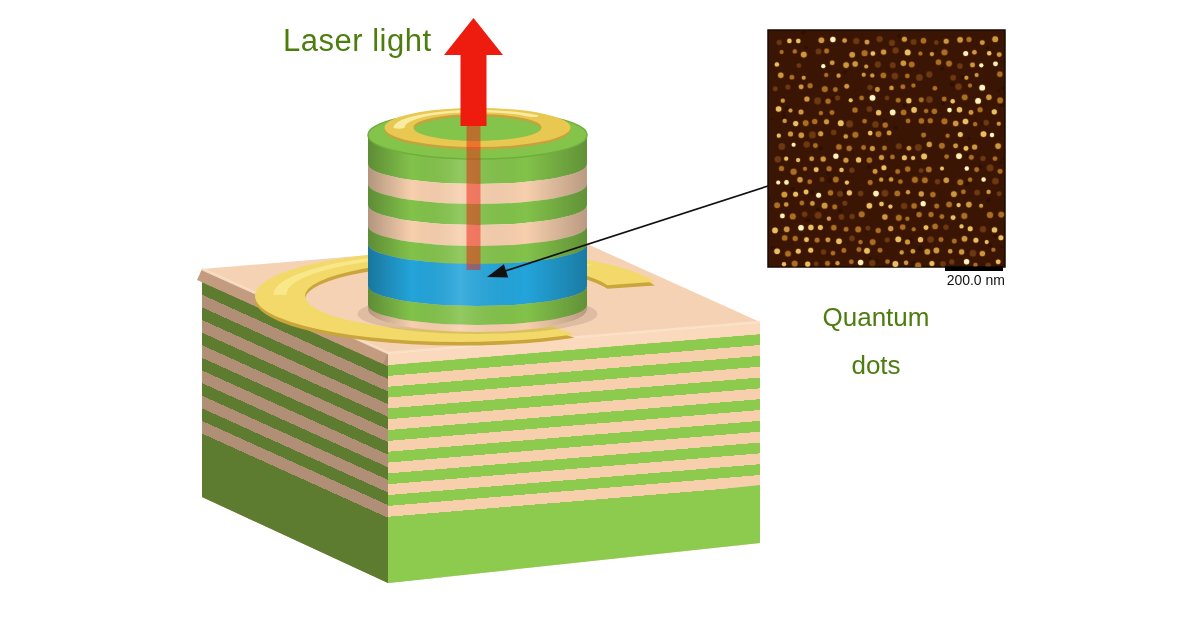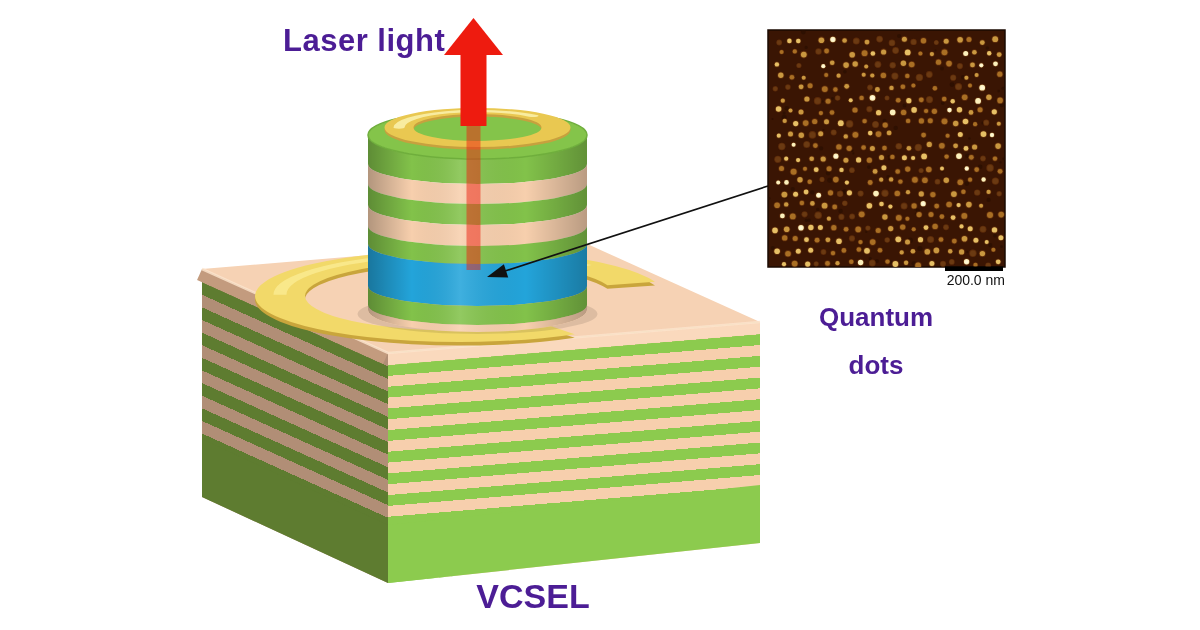--- a/index.html
+++ b/index.html
@@ -1,21 +1,21 @@
 <!DOCTYPE html>
 <html><head>
 <meta charset="utf-8">
 <style>
   html,body{margin:0;padding:0;background:#ffffff;}
   #canvas{
     position:relative;width:1200px;height:630px;background:#ffffff;overflow:hidden;
     font-family:"Liberation Sans", sans-serif;
   }
   #scene{position:absolute;left:0;top:0;}
-  .lbl{position:absolute;color:#4c1d95;font-weight:bold;white-space:pre-line;}
+  .lbl{position:absolute;color:#4d7c0f;font-weight:normal;white-space:pre-line;}
   #laser-light-label{left:283px;top:23px;font-size:31px;letter-spacing:0.5px;}
   #quantum-dots-label{left:796px;top:293px;width:160px;text-align:center;font-size:26px;line-height:48px;}
   #vcsel-label{left:443px;top:577px;width:180px;text-align:center;font-size:34px;}
   #scalebar-label{position:absolute;left:855px;top:272px;width:150px;text-align:right;
     font-size:14px;color:#111;font-weight:normal;}
 </style>
 </head>
 <body>
 
 <div id="canvas">
@@ -932,16 +932,15 @@
           <circle cx="988.2" cy="265.5" r="2.4" fill="#6B3A12"></circle>
           <circle cx="998.2" cy="261.8" r="3.1" fill="#7A3E10" opacity="0.55"></circle>
           <circle cx="998.2" cy="261.8" r="2.4" fill="#E6C066"></circle>
         </g>
     <rect x="945" y="266.5" width="58" height="4.5" fill="#000000"></rect>
   </g>
 </svg>
 
 <div class="lbl" id="laser-light-label">Laser light</div>
 <div class="lbl" id="quantum-dots-label">Quantum dots</div>
-<div class="lbl" id="vcsel-label">VCSEL</div>
 <div id="scalebar-label">200.0 nm</div>
 
 </div>
 
 </body></html>

